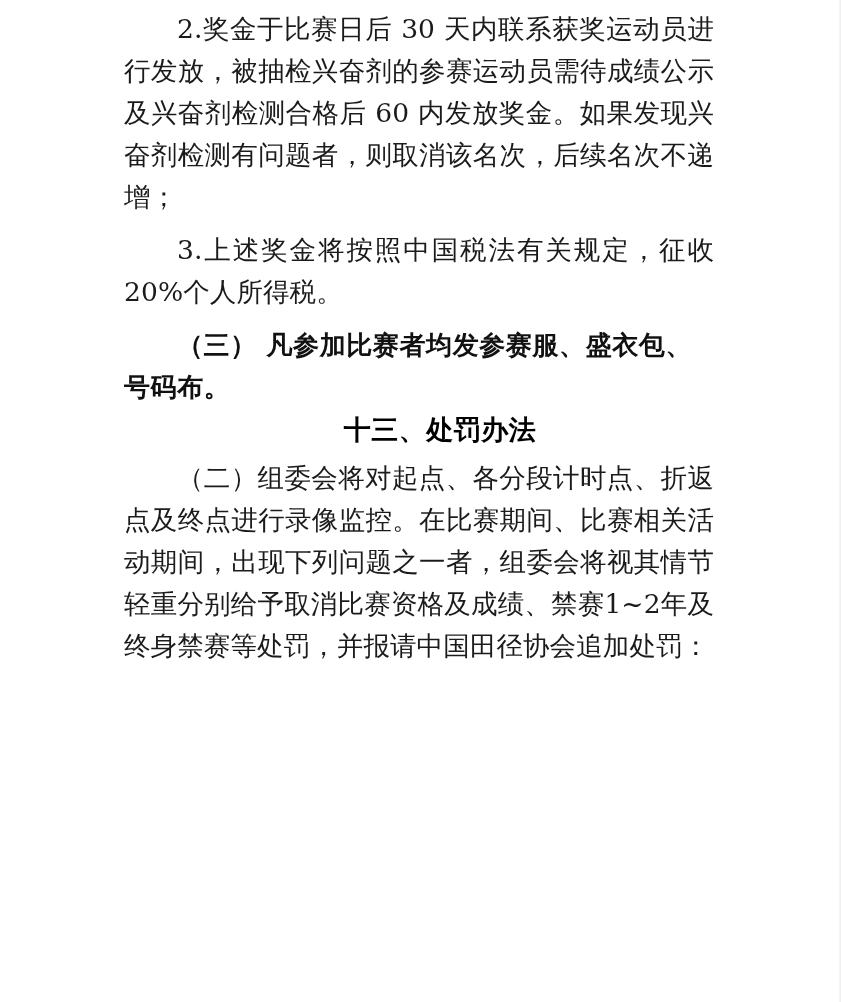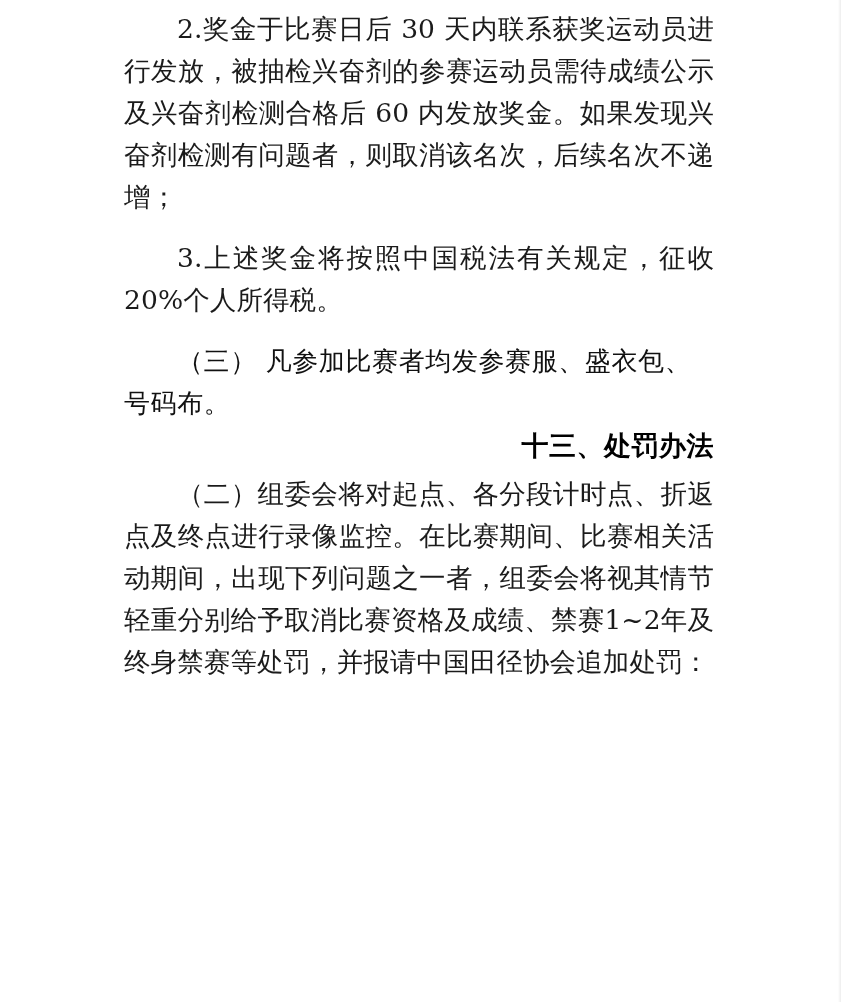--- a/index.html
+++ b/index.html
@@ -52,44 +52,44 @@
     font-family: "DejaVu Serif", "Liberation Serif", serif;
     -webkit-font-smoothing: antialiased;
   }
 
   
   .para.indent {
     text-indent: 53px;
   }
 
   
-  .gap-sm { margin-top: 19px; }
+  .gap-sm { margin-top: 11px; }
   .gap-md { margin-top: 5px; }
 
   
   .para.kai {
     text-indent: 53px;
-    font-weight: 400;
+    font-weight: 700;
     font-size: 26px;
     color: #111111;
     text-align: left;
     letter-spacing: 0.6px;
   }
 
   
   .heading {
     margin: 0;
     text-indent: 42px;
     font-family: "DejaVu Sans", "Liberation Sans", sans-serif;
     font-weight: 700;
     font-size: 27px;
     line-height: 44px;
     color: #000000;
     letter-spacing: 0.5px;
-    text-align: right;
+    text-align: center;
   }
 </style>
 </head>
 <body>
 
 <div class="page">
 
   <div class="scan-edge-right"></div>
 
   <div class="text-column">

